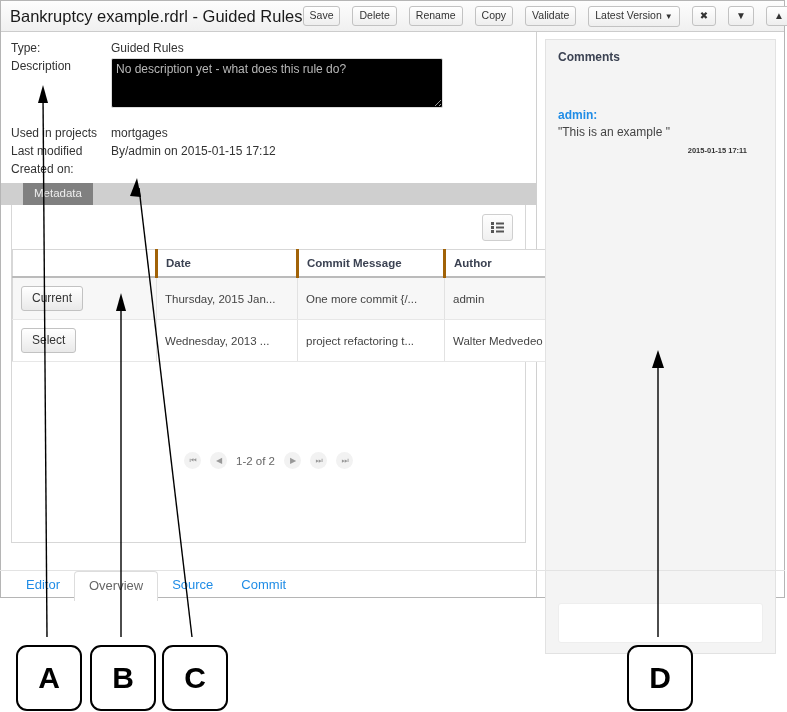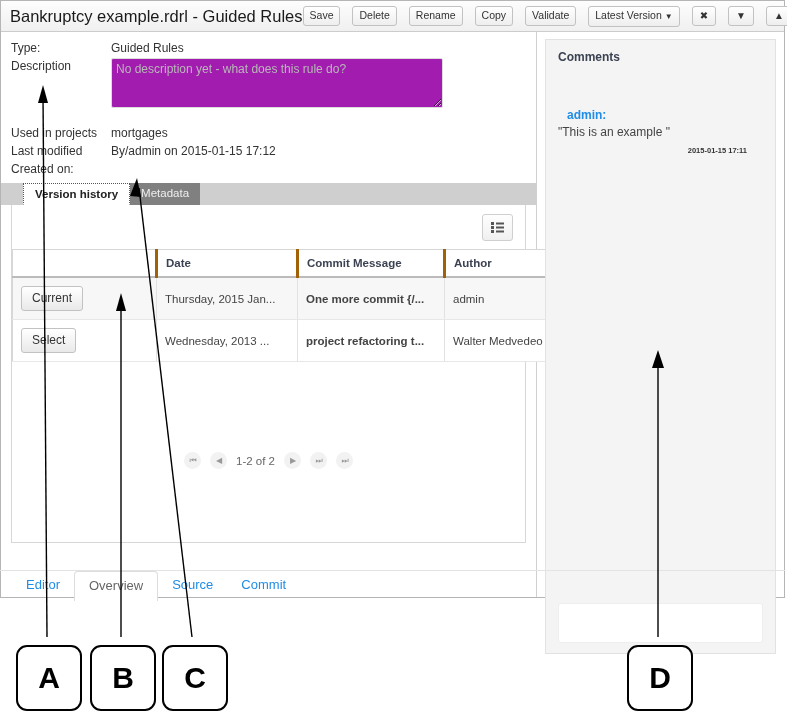--- a/index.html
+++ b/index.html
@@ -102,21 +102,21 @@
     font-size: 12px;
     color: #333;
     line-height: 16px;
   }
   #description-input {
     width: 332px;
     height: 50px;
     box-sizing: border-box;
     border: 1px solid #dcdcdc;
     border-radius: 2px;
-    background: #a21caf;
+    background: #000000;
     font-family: "Liberation Sans", sans-serif;
     font-size: 12px;
     color: #b8b8b8;
     padding: 3px 4px;
     resize: both;
     outline: none;
     overflow: hidden;
   }
   #description-input::placeholder { color:#b8b8b8; }
   .meta-row.desc { padding-bottom: 8px; }
@@ -205,21 +205,21 @@
     overflow: hidden;
     white-space: nowrap;
     text-overflow: ellipsis;
     height: 22px;
   }
   #history-table td:last-child { border-right: none; }
   #history-table tr.row-odd td { background: #f7f7f7; }
   #history-table tr.row-even td { background: #ffffff; }
   .col-action { width: 126px; }
   .col-date   { width: 122px; }
-  .col-msg    { width: 128px; font-weight: bold; }
+  .col-msg    { width: 128px; }
   .col-author { width: 116px; }
   .row-btn {
     font-family: "Liberation Sans", sans-serif;
     font-size: 12px;
     color: #333;
     background: linear-gradient(to bottom, #ffffff, #e9e9e9);
     border: 1px solid #c2c2c2;
     border-radius: 3px;
     padding: 4px 10px 5px 10px;
     cursor: pointer;
@@ -259,21 +259,20 @@
     font-size: 12px;
     font-weight: bold;
     color: #3b4252;
     margin-bottom: 44px;
   }
   .comment-author {
     font-size: 12px;
     font-weight: bold;
     color: #1f8ce6;
     margin-bottom: 3px;
-    margin-left: 9px;
   }
   .comment-text {
     font-size: 12px;
     color: #444;
   }
   .comment-time {
     font-size: 7.5px;
     color: #333;
     text-align: right;
     margin-top: 7px;
@@ -391,21 +390,20 @@
         <div class="meta-row">
           <div class="meta-label">Last modified</div>
           <div class="meta-value">By/admin on 2015-01-15 17:12</div>
         </div>
         <div class="meta-row">
           <div class="meta-label">Created on:</div>
         </div>
       </div>
 
       <div id="inner-tabs">
-        <div class="inner-tab active">Version history</div>
         <div class="inner-tab hover">Metadata</div>
       </div>
 
       <div id="tab-panel">
 
         <div id="panel-toolbar">
           <div id="columns-toggle">
             <svg width="13" height="11" viewBox="0 0 13 11">
               <rect x="0" y="0" width="3" height="3" fill="#555"></rect>
               <rect x="5" y="0.5" width="8" height="2" fill="#555"></rect>

